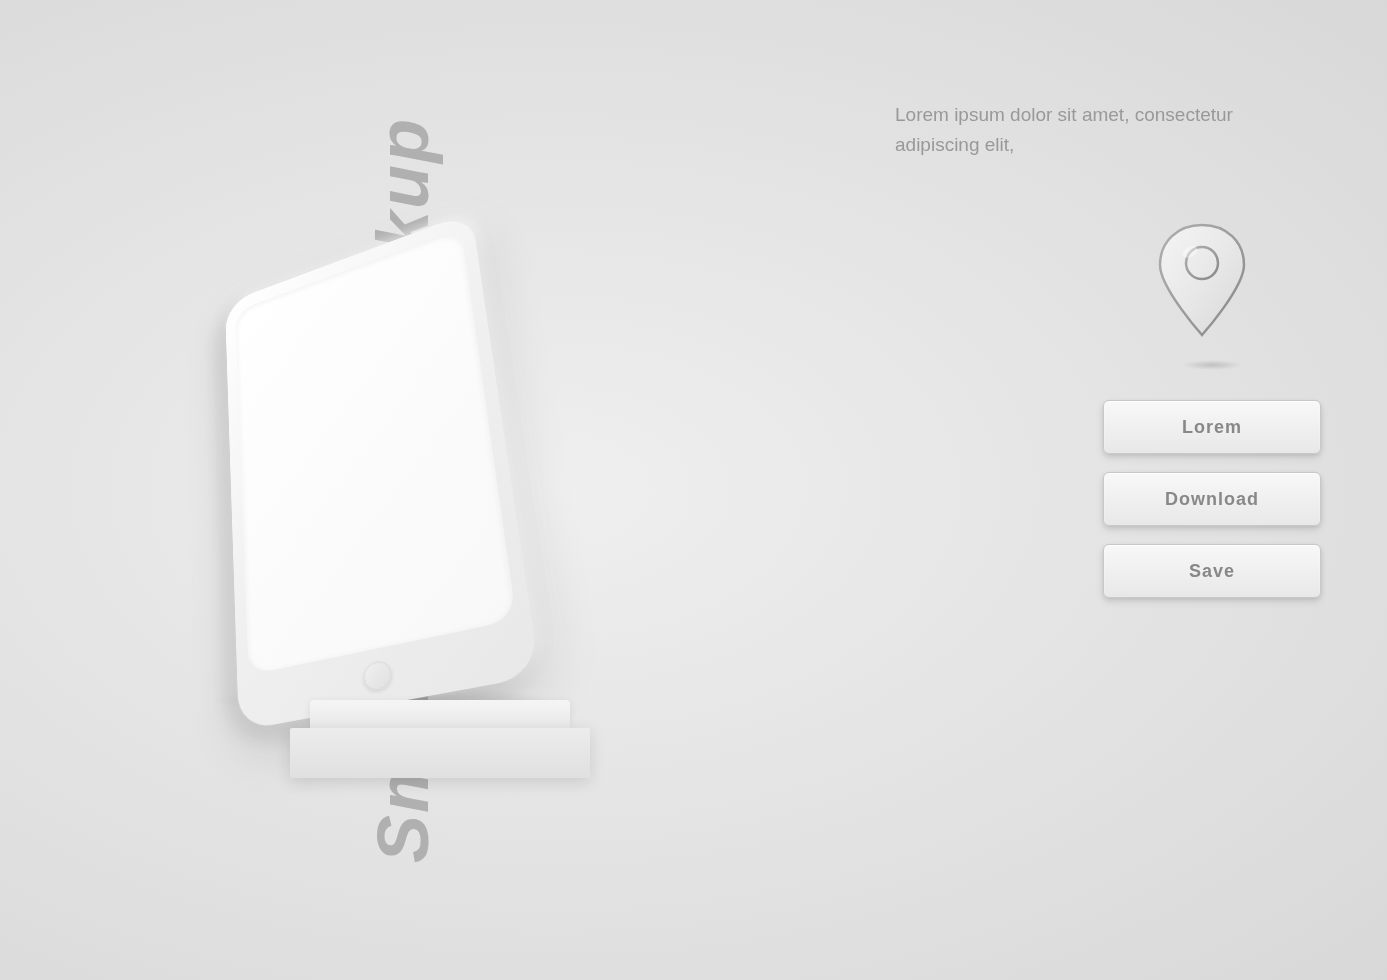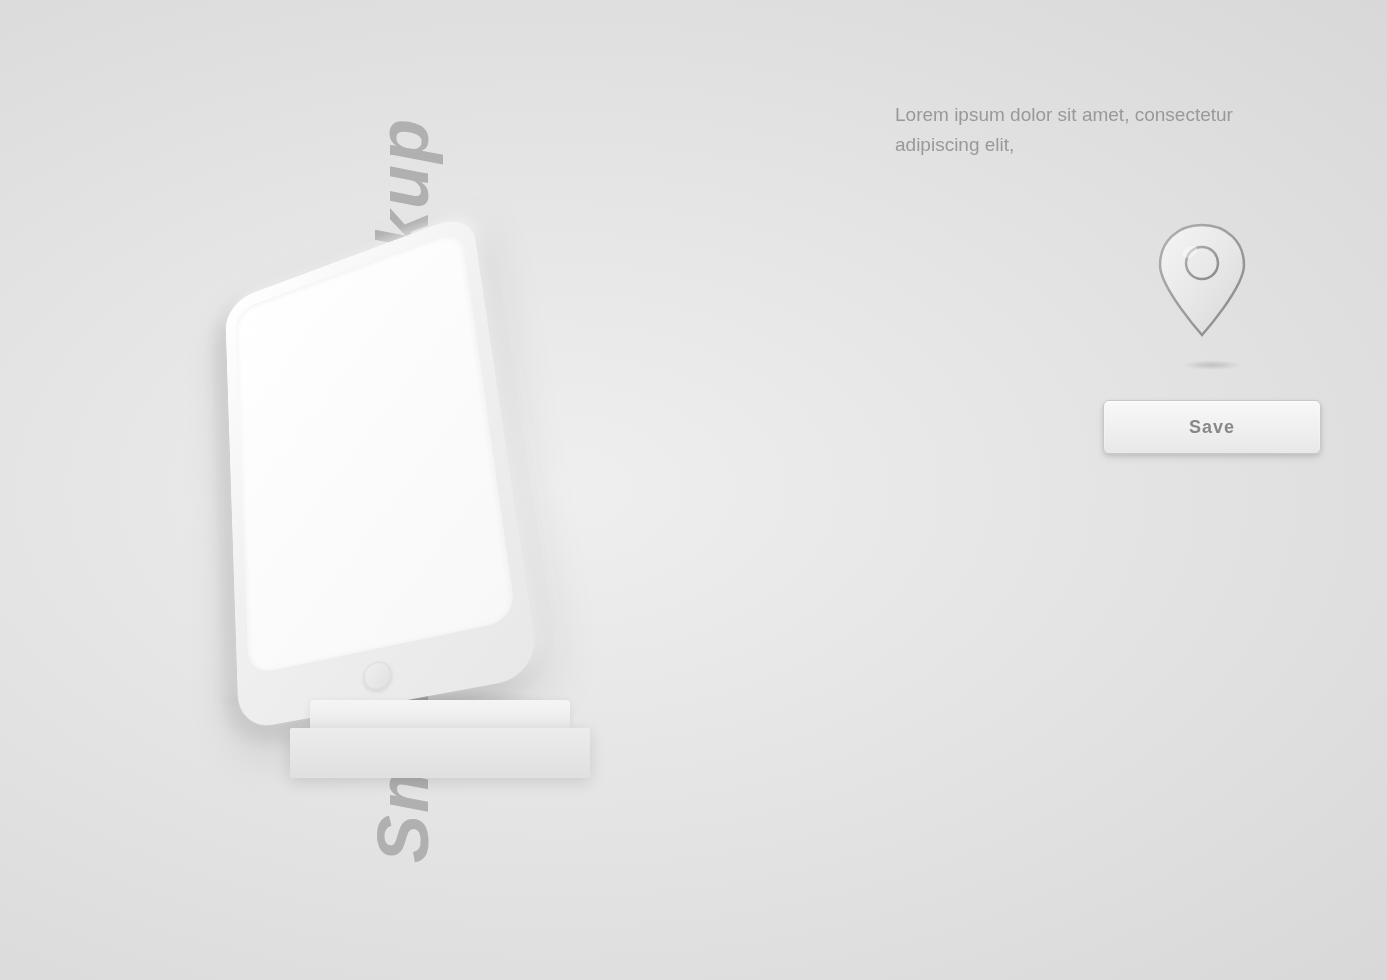--- a/index.html
+++ b/index.html
@@ -243,16 +243,18 @@
 
       <path d="M50 5 C25 5 8 22 8 45 C8 68 50 115 50 115 C50 115 92 68 92 45 C92 22 75 5 50 5 Z" fill="url(#pinGrad)" stroke="url(#pinStroke)" stroke-width="2.5"></path>
 
       <circle cx="50" cy="43" r="16" fill="none" stroke="url(#pinStroke)" stroke-width="2.5"></circle>
 
       <ellipse cx="38" cy="32" rx="8" ry="5" fill="rgba(255,255,255,0.4)" transform="rotate(-30, 38, 32)"></ellipse>
     </svg>
     <div class="pin-shadow"></div>
   </div>
 
+  <button class="action-button">Lorem</button>
+
+  <button class="action-button">Download</button>
+
   <button class="action-button">Save</button>
-
-
 </div>
 
 </body></html>

